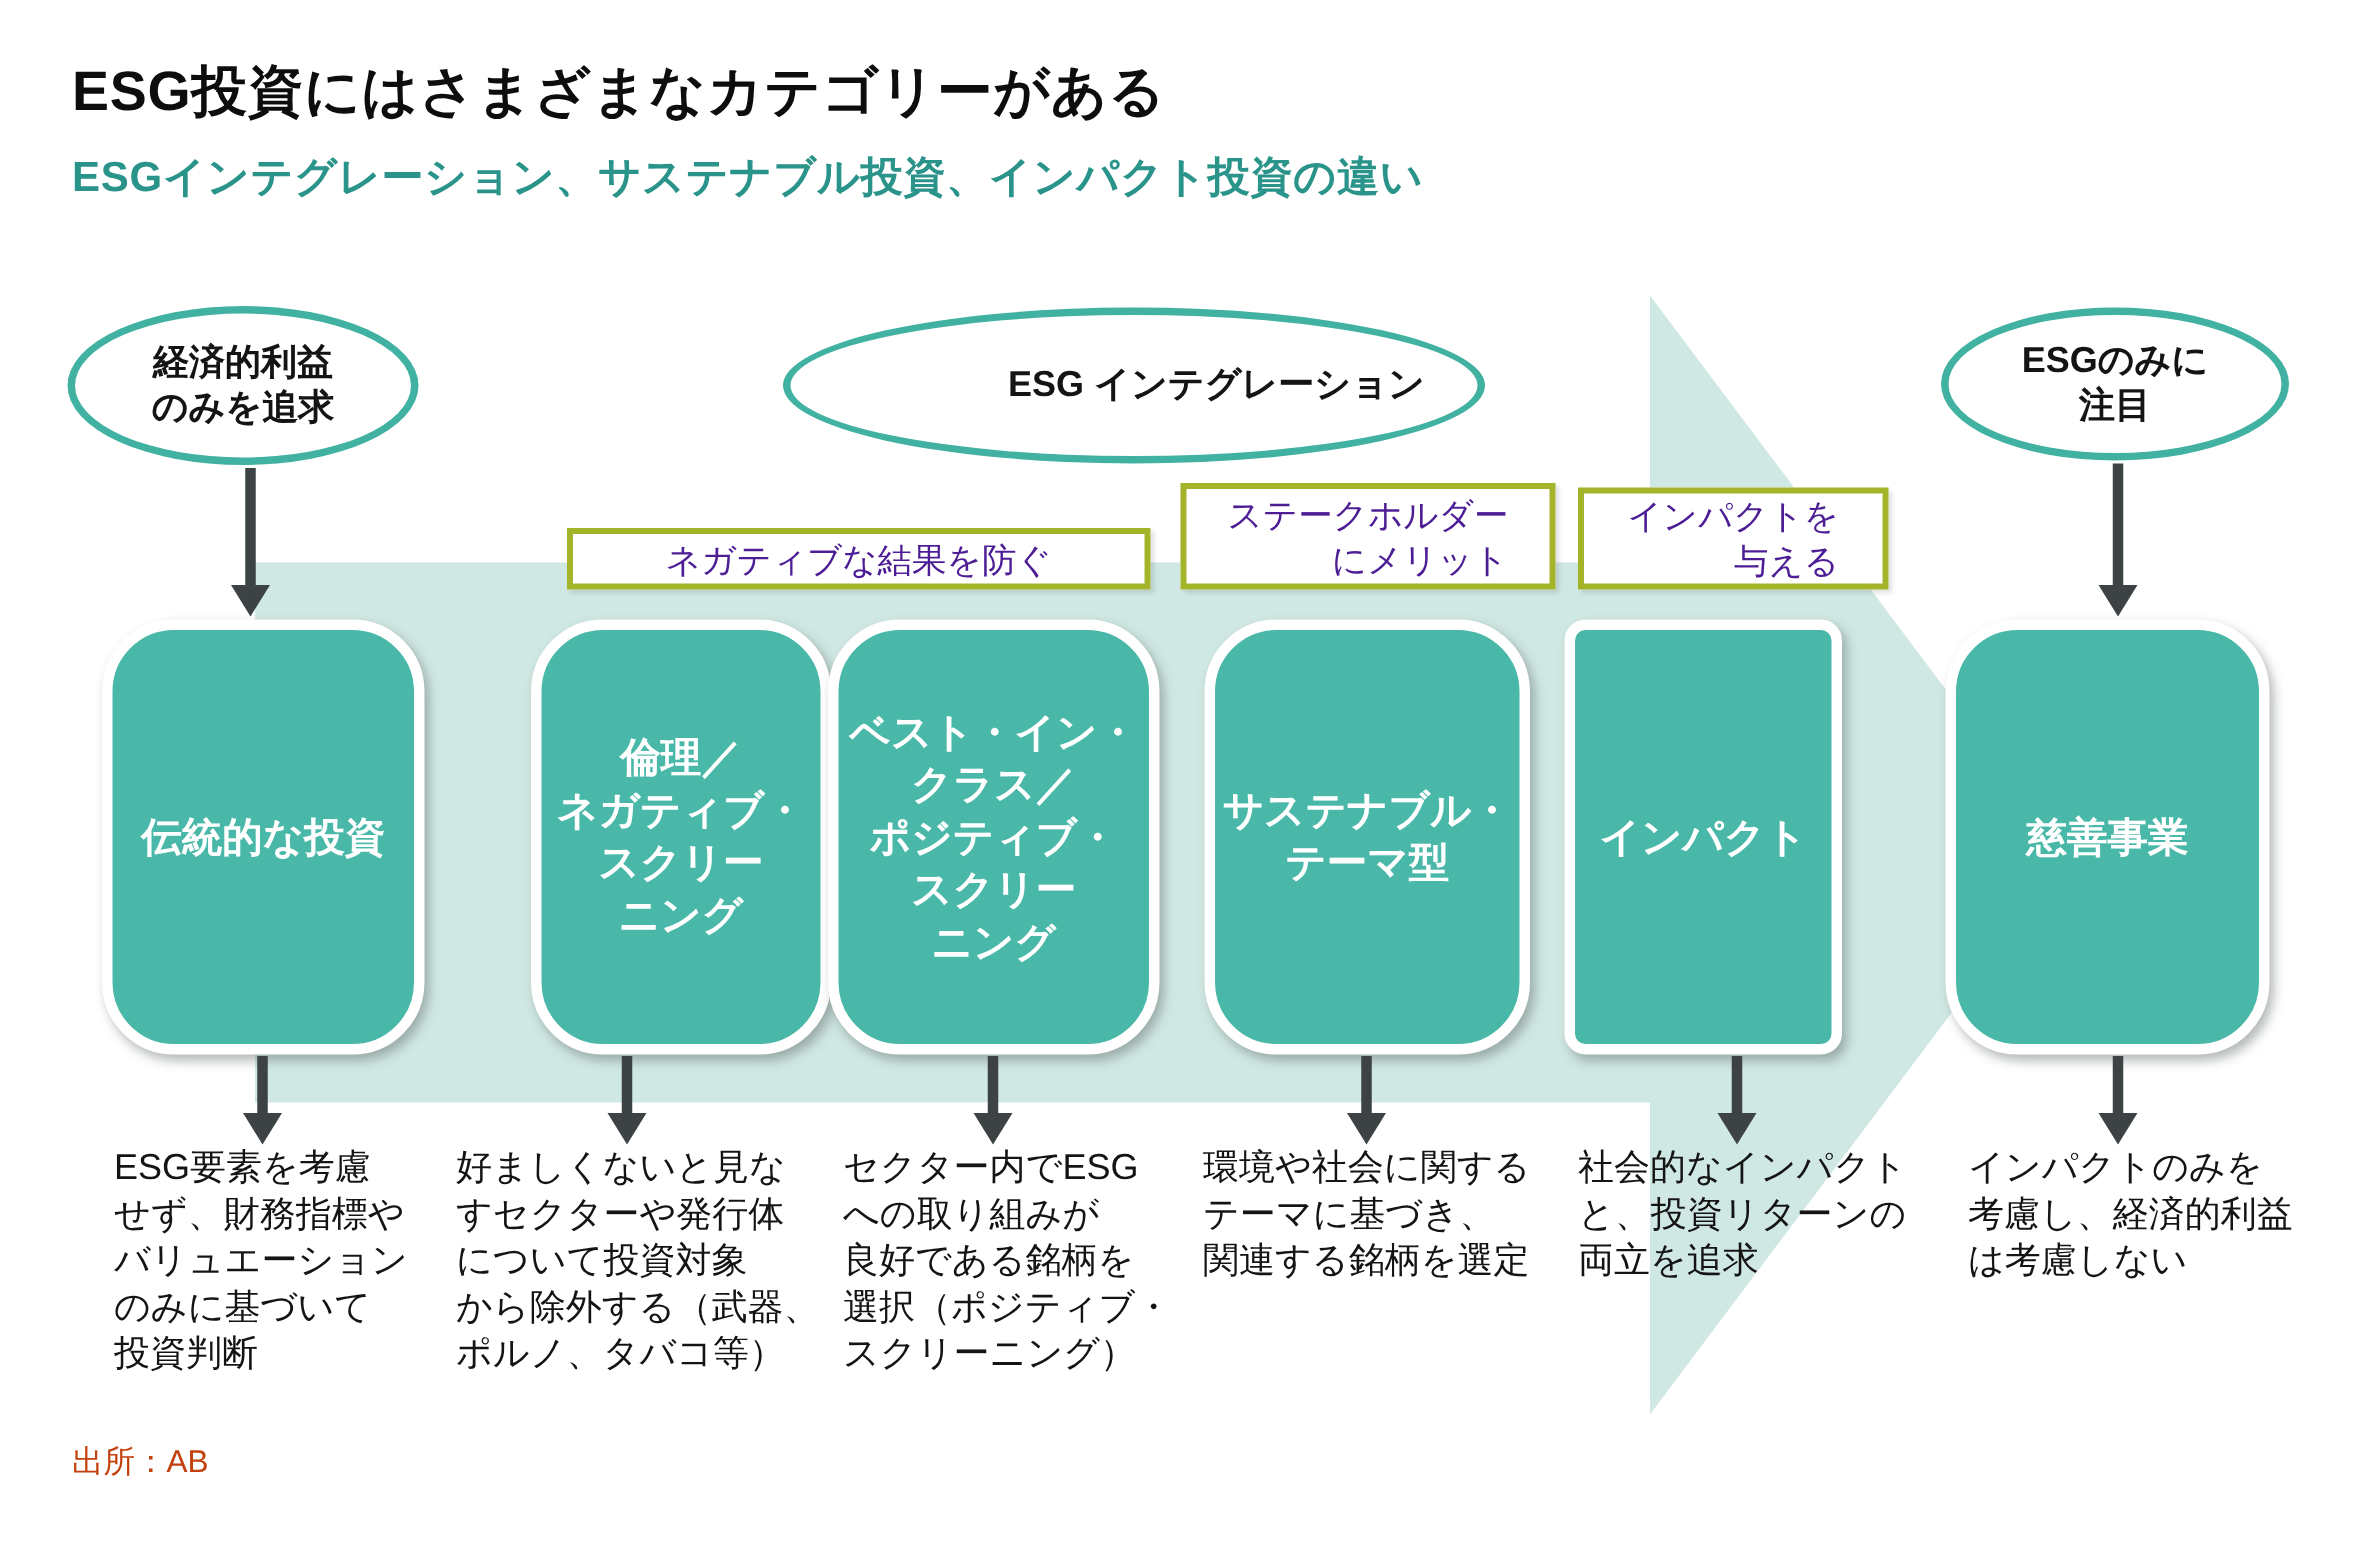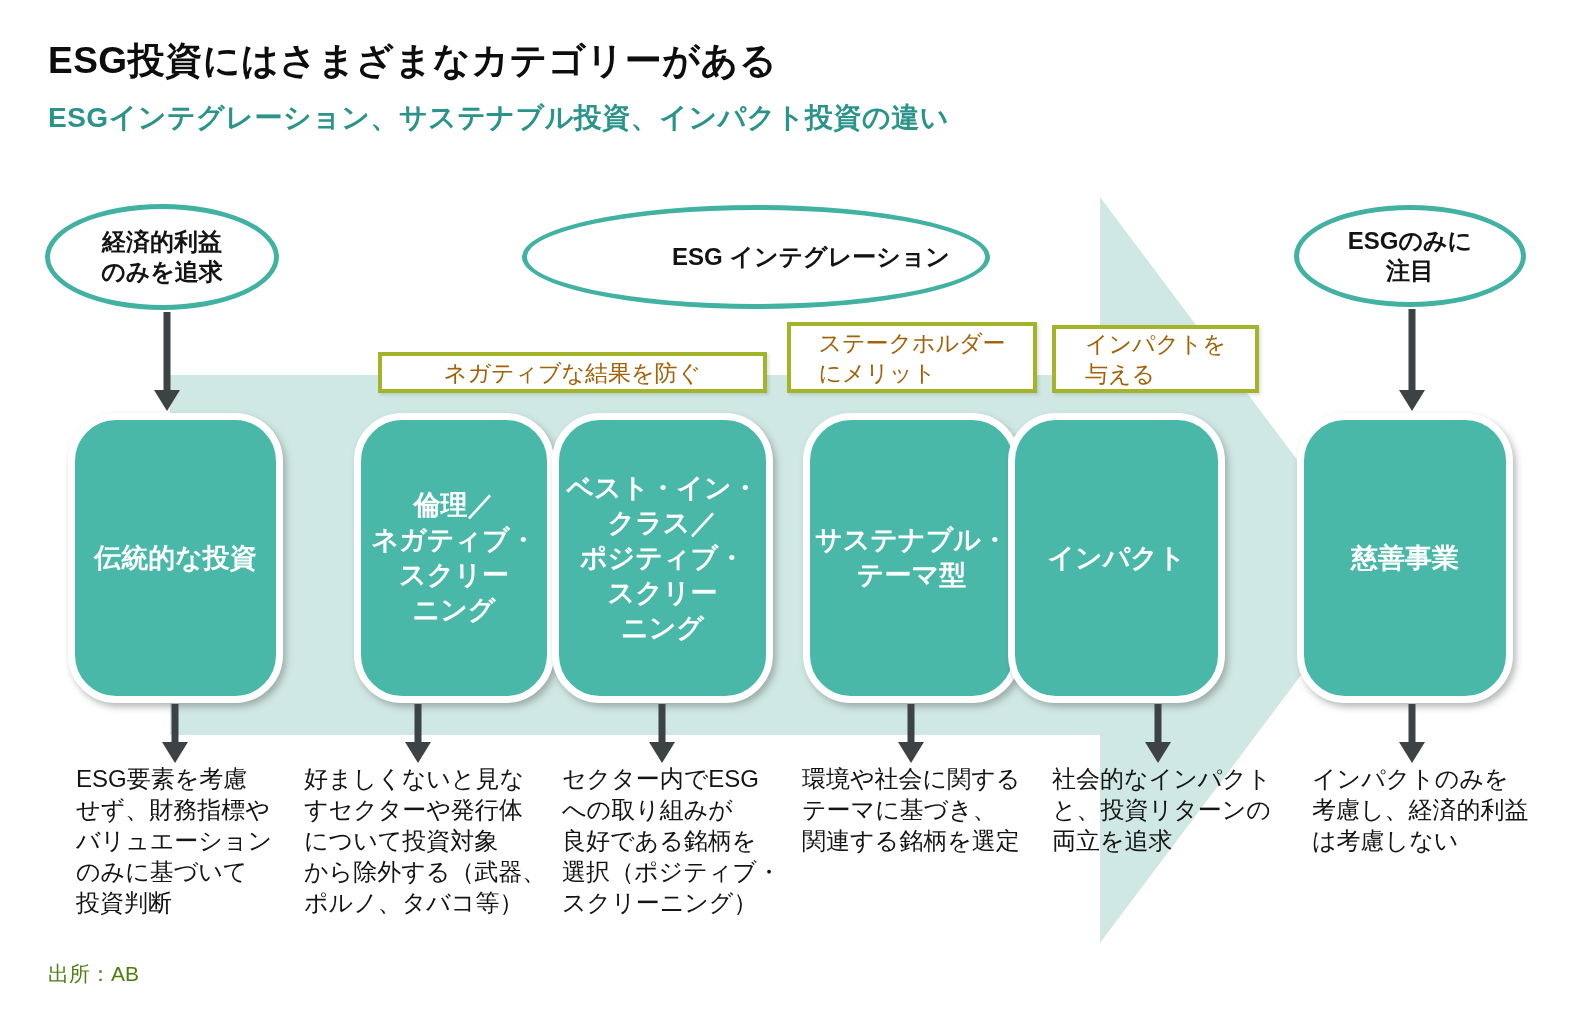--- a/index.html
+++ b/index.html
@@ -18,38 +18,38 @@
   svg.layer{position:absolute;left:0;top:0;pointer-events:none;}
   .bg-layer{z-index:1;}
   .fg-layer{z-index:4;}
   .oval{
     position:absolute;z-index:2;background:#ffffff;border:5px solid #41b1a2;border-radius:50%;
     display:flex;align-items:center;justify-content:center;text-align:center;
     font-size:24px;font-weight:bold;color:#141414;line-height:30px;box-sizing:border-box;
   }
   .callout{
     position:absolute;z-index:2;background:#ffffff;border:4px solid #a4b42a;
-    display:flex;align-items:center;justify-content:center;text-align:left;
-    font-size:23px;color:#a16207;line-height:30px;box-sizing:border-box;
+    display:flex;align-items:center;justify-content:center;text-align:right;
+    font-size:23px;color:#4c1d95;line-height:30px;box-sizing:border-box;
     box-shadow:2px 2px 3px rgba(0,0,0,0.12);
   }
   .cat-box{
     position:absolute;z-index:3;top:413px;height:290px;background:#49b8a8;
     border:7px solid #ffffff;border-radius:48px;box-sizing:border-box;
     display:flex;align-items:center;justify-content:center;text-align:center;
     font-size:27px;font-weight:bold;color:#ffffff;line-height:35px;
     box-shadow:3px 4px 7px rgba(90,100,100,0.45);
   }
   .desc{
     position:absolute;z-index:5;top:763px;width:252px;font-size:24px;line-height:31px;
     color:#141414;text-align:left;
   }
   .ml{white-space:pre-line;}
   .footer{
-    position:absolute;z-index:5;left:48px;top:960px;font-size:21px;color:#4d7c0f;
+    position:absolute;z-index:5;left:48px;top:960px;font-size:21px;color:#c2410c;
   }
 </style>
 </head>
 <body>
 
 <div class="stage">
 
   <h1 class="title">ESG投資にはさまざまなカテゴリーがある</h1>
   <h2 class="subtitle">ESGインテグレーション、サステナブル投資、インパクト投資の違い</h2>
 
@@ -94,21 +94,21 @@
     <span class="ml">ベスト・イン・
 クラス／
 ポジティブ・
 スクリー
 ニング</span>
   </div>
   <div class="cat-box" style="left:803px;width:217px;">
     <span class="ml">サステナブル・
 テーマ型</span>
   </div>
-  <div class="cat-box" style="left:1008px;width:217px;">
+  <div class="cat-box" style="left:1043px;width:185px;border-radius:14px;">
     <span class="ml">インパクト</span>
   </div>
   <div class="cat-box" style="left:1297px;width:216px;">
     <span class="ml">慈善事業</span>
   </div>
 
   <svg class="layer fg-layer" width="1570" height="1028" viewBox="0 0 1570 1028">
     <g>
       <line x1="167" y1="312" x2="167" y2="392" stroke="#3d4245" stroke-width="7"></line>
       <polygon points="154,390 180,390 167,411" fill="#3d4245"></polygon>

